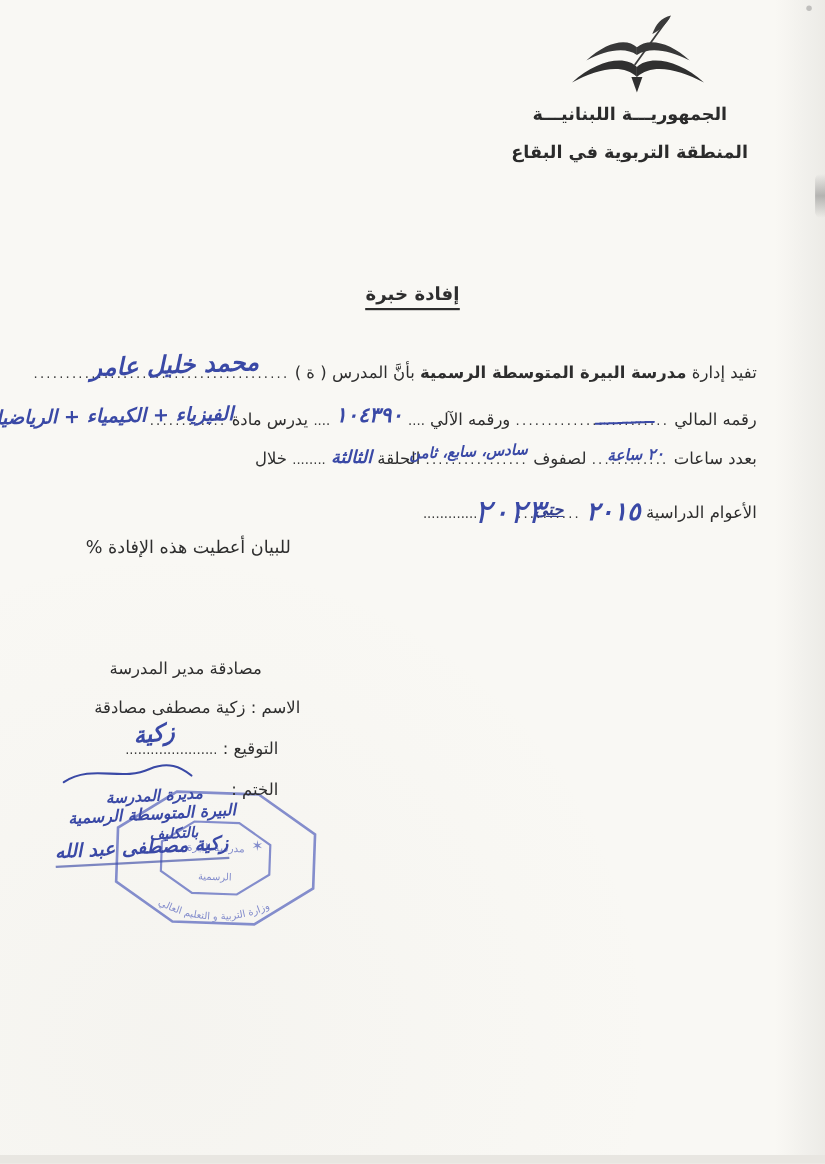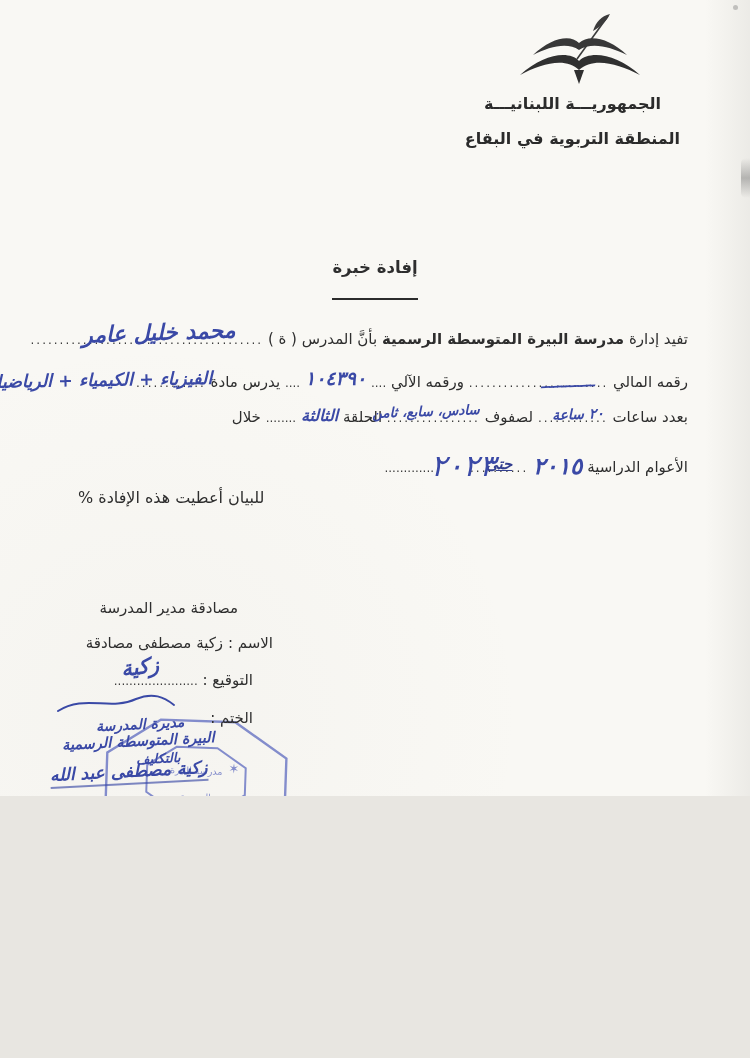--- a/index.html
+++ b/index.html
@@ -1,36 +1,36 @@
 <!DOCTYPE html>
 <html lang="ar" dir="rtl"><head>
 <meta charset="utf-8">
 <style>
   html,body{margin:0;padding:0;background:#e8e6e1;}
   .page{
-    position:relative;width:750px;height:796px;margin:0 auto;
+    position:relative;width:750px;height:1050px;margin:0 auto;
     background:#f9f8f4;
     background-image:linear-gradient(90deg, rgba(0,0,0,0) 94%, rgba(120,118,112,.10) 100%),
                      radial-gradient(circle at 20% 90%, rgba(180,178,170,.06), rgba(0,0,0,0) 40%);
     overflow:hidden;
     font-family:"DejaVu Sans",sans-serif;
     color:#2e2e2e;direction:rtl;
   }
   .artifact-right{position:absolute;right:0;top:158px;width:9px;height:40px;
     background:linear-gradient(180deg,rgba(140,140,140,0),rgba(110,110,110,.45),rgba(140,140,140,0));
     border-radius:5px 0 0 5px;}
   .artifact-top{position:absolute;right:12px;top:5px;width:5px;height:5px;border-radius:50%;background:rgba(120,120,120,.4);}
 
   .logo{position:absolute;left:513px;top:12px;}
 
   .header-text{position:absolute;right:70px;top:86px;width:215px;text-align:center;
     font-weight:bold;font-size:16px;line-height:35px;color:#2b2b2b;white-space:nowrap;}
 
   .title-wrap{position:absolute;top:258px;left:0;right:0;text-align:center;}
-  .title{font-weight:bold;font-size:16.5px;border-bottom:2px solid #2c2c2c;padding-bottom:21px;text-align:right;}
+  .title{font-weight:bold;font-size:16.5px;border-bottom:2px solid #2c2c2c;padding-bottom:3px;text-align:right;}
 
   .bodyline{position:absolute;right:62px;white-space:nowrap;font-size:15px;color:#2e2e2e;}
   .l1{top:330px}.l2{top:369px}.l3{top:407px}.l4{top:444px}
   .schoolname{font-weight:bold;}
   .dots{font-size:12px;letter-spacing:2px;color:#3a3a3a;}
   .fill{position:relative;display:inline-block;}
   .over{position:absolute;white-space:nowrap;}
   .hw{color:#3a49a6;font-style:italic;font-weight:600;white-space:nowrap;}
   .name1{right:28px;bottom:3px;font-size:22px;transform:rotate(-2deg);}
   .dash1{right:14px;bottom:1px;font-size:14px;letter-spacing:0;transform:rotate(-2deg);}

